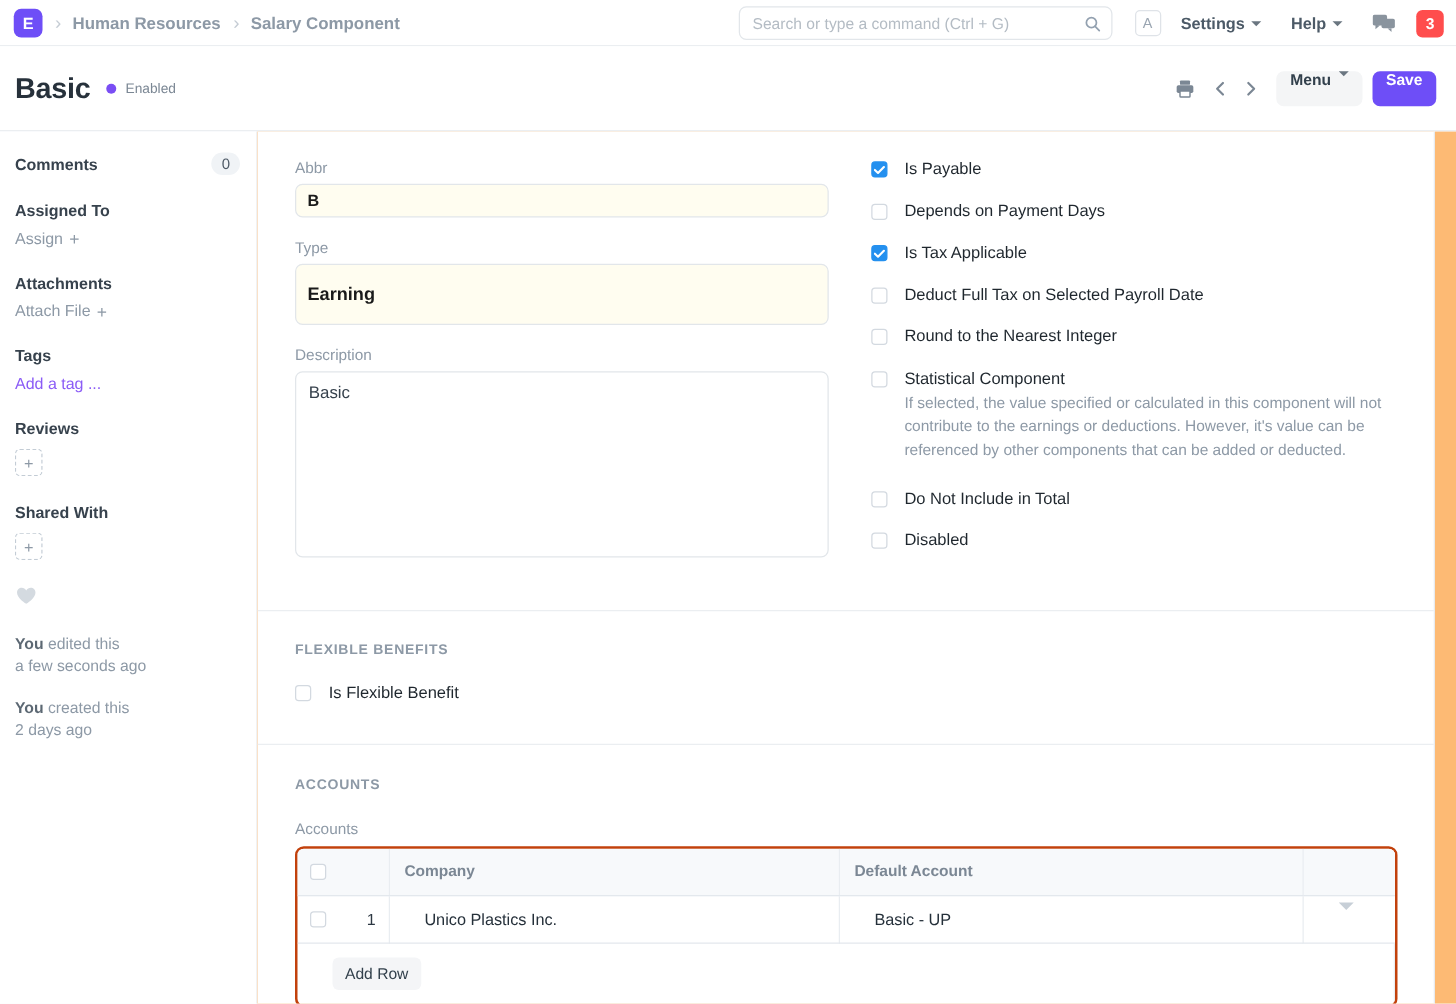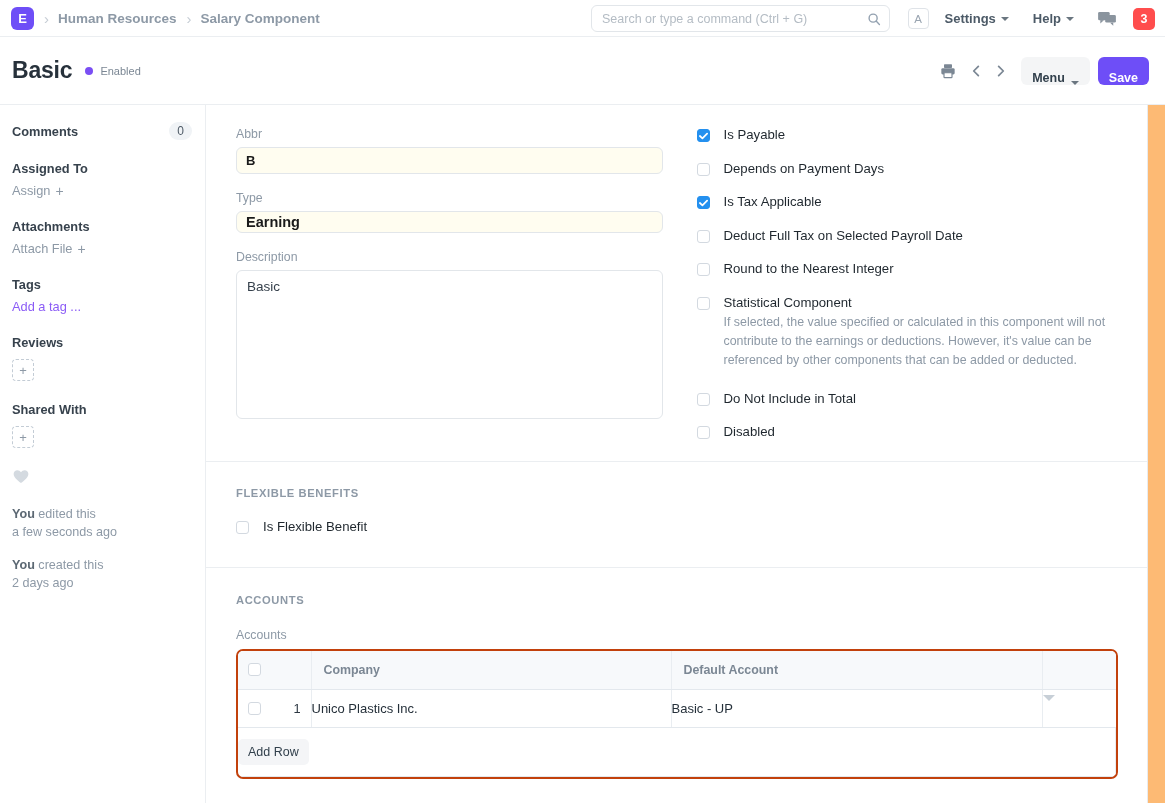--- a/index.html
+++ b/index.html
@@ -104,21 +104,21 @@
   .icon-btn {
     color: #7b8794; display: flex; align-items: center; justify-content: center;
     width: 22px; height: 26px;
   }
   .nav-arrows { display: flex; align-items: center; gap: 2px; margin: 0 10px 0 6px; }
   .btn {
     font-family: "Liberation Sans", sans-serif;
     font-size: 12.5px; font-weight: bold;
     border-radius: 6px; border: 0; cursor: pointer;
     height: 28px; padding: 0 11px;
-    display: flex; align-items: flex-end; gap: 6px;
+    display: flex; align-items: flex-start; gap: 6px;
     white-space: nowrap;
   }
   .btn-default { background: #f4f5f6; color: #32404c; }
   .btn-primary { background: #6e4ef7; color: #fff; }
 
   
   .body-wrap { display: flex; height: 698px; }
 
   
   .sidebar {
@@ -181,21 +181,21 @@
   }
   .control {
     width: 427px; height: 27px;
     border: 1px solid #e2e6ea; border-radius: 6px;
     background: #fffdf0;
     font-size: 13px; font-weight: bold; color: #1a1a1a;
     padding: 0 9px;
     display: flex; align-items: center;
     font-family: "Liberation Sans", sans-serif;
   }
-  .control.big { height: 22px; font-size: 14.5px; }
+  .control.big { height: 49px; font-size: 14.5px; }
   .textarea {
     width: 427px; height: 149px;
     border: 1px solid #e2e6ea; border-radius: 6px;
     background: #fff;
     font-size: 13.5px; color: #36414c;
     padding: 8px 10px;
     resize: none;
     font-family: "Liberation Sans", sans-serif;
     outline: none;
   }
@@ -229,21 +229,21 @@
   }
   .grid-table table { width: 100%; border-collapse: collapse; table-layout: fixed; }
   .grid-table th {
     background: #f7f9fb;
     font-size: 12.4px; font-weight: bold; color: #7b8794;
     text-align: left; padding: 11px 12px;
     border-bottom: 1px solid #e3e8ed; border-right: 1px solid #e9edf1;
     height: 38px;
   }
   .grid-table td {
-    font-size: 13px; color: #25303a; padding: 11px 0;
+    font-size: 13px; color: #25303a; padding: 11px 28px;
     border-bottom: 1px solid #e3e8ed; border-right: 1px solid #e9edf1;
     height: 38px;
   }
   .grid-table th.c-check, .grid-table td.c-check { width: 73px; padding: 11px 10px; }
   .grid-table th.c-last, .grid-table td.c-last { width: 73px; border-right: 0; }
   .grid-table th.c-company, .grid-table td.c-company { width: 360px; }
   .check-cell { display: flex; align-items: center; justify-content: space-between; }
   .row-idx { font-size: 12.8px; color: #2c3742; }
   .chev-down {
     width: 0; height: 0; margin: 0 auto;

